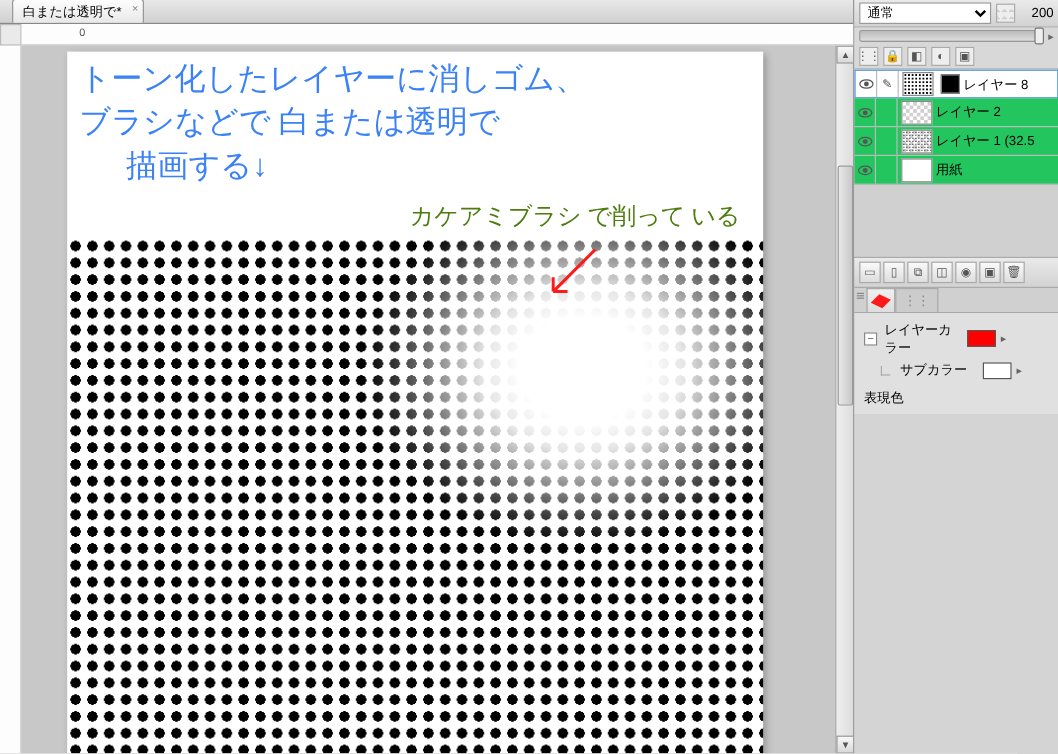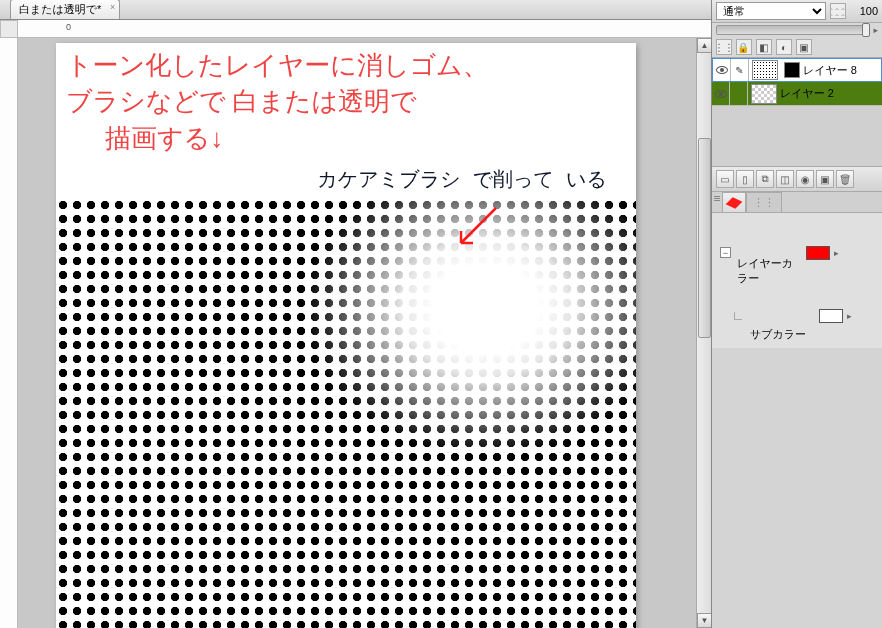--- a/index.html
+++ b/index.html
@@ -88,32 +88,32 @@
   background: #fff;
   box-shadow: 2px 2px 6px rgba(0,0,0,0.25);
 }
 .annotation-main {
   position: absolute;
   left: 10px;
   top: 5px;
   right: 10px;
   font-family: "Comic Sans MS", cursive;
   font-size: 26px;
-  color: #ef4444;
+  color: #3b82f6;
   line-height: 1.4;
   font-weight: 500;
   white-space: pre-wrap;
 }
 .annotation-side {
   position: absolute;
-  right: 29px;
+  right: 19px;
   top: 125px;
-  font-family: Liberation Mono, monospace;
+  font-family: Liberation Serif, serif;
   font-size: 20px;
-  color: #0f172a;
+  color: #4d7c0f;
   line-height: 1.3;
   text-align: left;
 }
 .arrow {
   position: absolute;
   right: 135px;
   top: 160px;
   width: 50px;
   height: 50px;
 }
@@ -236,21 +236,21 @@
   color: #555;
 }
 .layer-list {
   background: #d6d6d6;
 }
 .layer-row {
   display: flex;
   align-items: center;
   height: 24px;
   border-bottom: 1px solid #bbb;
-  background: #4d7c0f;
+  background: #22c55e;
   font-size: 11px;
 }
 .layer-row.selected {
   background: #ffffff;
   border: 1px solid #4a90d9;
 }
 .vis-col {
   width: 18px;
   display: flex;
   align-items: center;
@@ -387,21 +387,20 @@
 }
 .effect-icon.sel { border: 2px solid #4a90d9; }
 .prop-row {
   display: flex;
   align-items: center;
   padding: 2px 4px;
   gap: 4px;
 }
 .prop-label {
   flex: 0 0 65px;
-  margin-top: 37px;
 }
 .color-box {
   width: 24px;
   height: 14px;
   border: 1px solid #555;
 }
 .tree-toggle {
   width: 11px;
   height: 11px;
   border: 1px solid #888;
@@ -475,21 +474,21 @@
     </div>
   </div>
 </div>
 
 <div class="right-pane">
   <div class="layer-header">
     <select class="blend-select">
       <option>通常</option>
     </select>
     <div class="mini-icon" style="background-image:linear-gradient(45deg,#ccc 25%,transparent 25%),linear-gradient(-45deg,#ccc 25%,transparent 25%);background-size:6px 6px;"></div>
-    <span class="opacity-val">100</span>
+    <span class="opacity-val">200</span>
   </div>
   <div class="slider-row">
     <div class="slider">
         <div class="knob"></div>
       </div>
     <span style="font-size:9px;color:#666">▸</span>
   </div>
   <div class="lock-row">
     <div class="mini-icon">⋮⋮</div>
     <div class="mini-icon">🔒</div>
@@ -509,20 +508,38 @@
       <div class="layer-name">レイヤー 8</div>
     </div>
     <div class="layer-row">
       <div class="vis-col">
           <div class="eye"></div>
         </div>
       <div class="pen-col"></div>
       <div class="thumb-col check"></div>
       <div class="layer-name">レイヤー 2</div>
     </div>
+    <div class="layer-row">
+      <div class="vis-col">
+          <div class="eye"></div>
+        </div>
+      <div class="pen-col"></div>
+      <div class="thumb-col check">
+        <div style="position:absolute;inset:0;background-image:radial-gradient(circle,#000 40%,transparent 41%);background-size:2.5px 2.5px"></div>
+      </div>
+      <div class="layer-name">レイヤー 1 (32.5</div>
+    </div>
+    <div class="layer-row">
+      <div class="vis-col">
+          <div class="eye"></div>
+        </div>
+      <div class="pen-col"></div>
+      <div class="thumb-col"></div>
+      <div class="layer-name">用紙</div>
+    </div>
     <div style="height:60px;background:#d0d0d0"></div>
   </div>
 
   <div class="layer-footer">
     <div class="footer-icon">▭</div>
     <div class="footer-icon">▯</div>
     <div class="footer-icon">⧉</div>
     <div class="footer-icon">◫</div>
     <div class="footer-icon">◉</div>
     <div class="footer-icon">▣</div>
@@ -549,15 +566,18 @@
       <div class="color-box" style="background:#ff0000"></div>
       <span style="font-size:9px;color:#666">▸</span>
     </div>
     <div class="prop-row" style="padding-left:18px">
       <span style="border-left:1px solid #aaa;border-bottom:1px solid #aaa;width:8px;height:8px;margin-right:4px"></span>
       <span class="prop-label">サブカラー</span>
       <div class="color-box" style="background:#ffffff"></div>
       <span style="font-size:9px;color:#666">▸</span>
     </div>
 
+    <div class="prop-row" style="margin-top:4px">
+      <span>表現色</span>
+    </div>
   </div>
   <div style="flex:1;background:#d4d4d4"></div>
 </div>
 
 </body></html>

